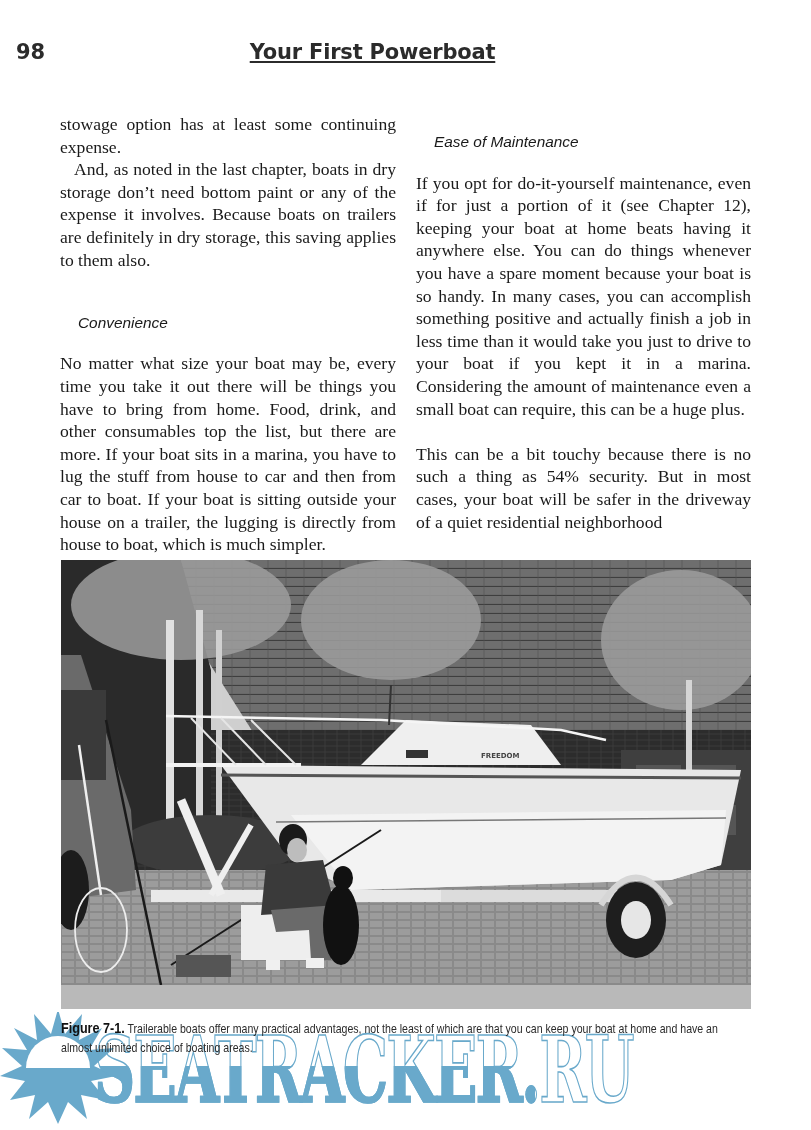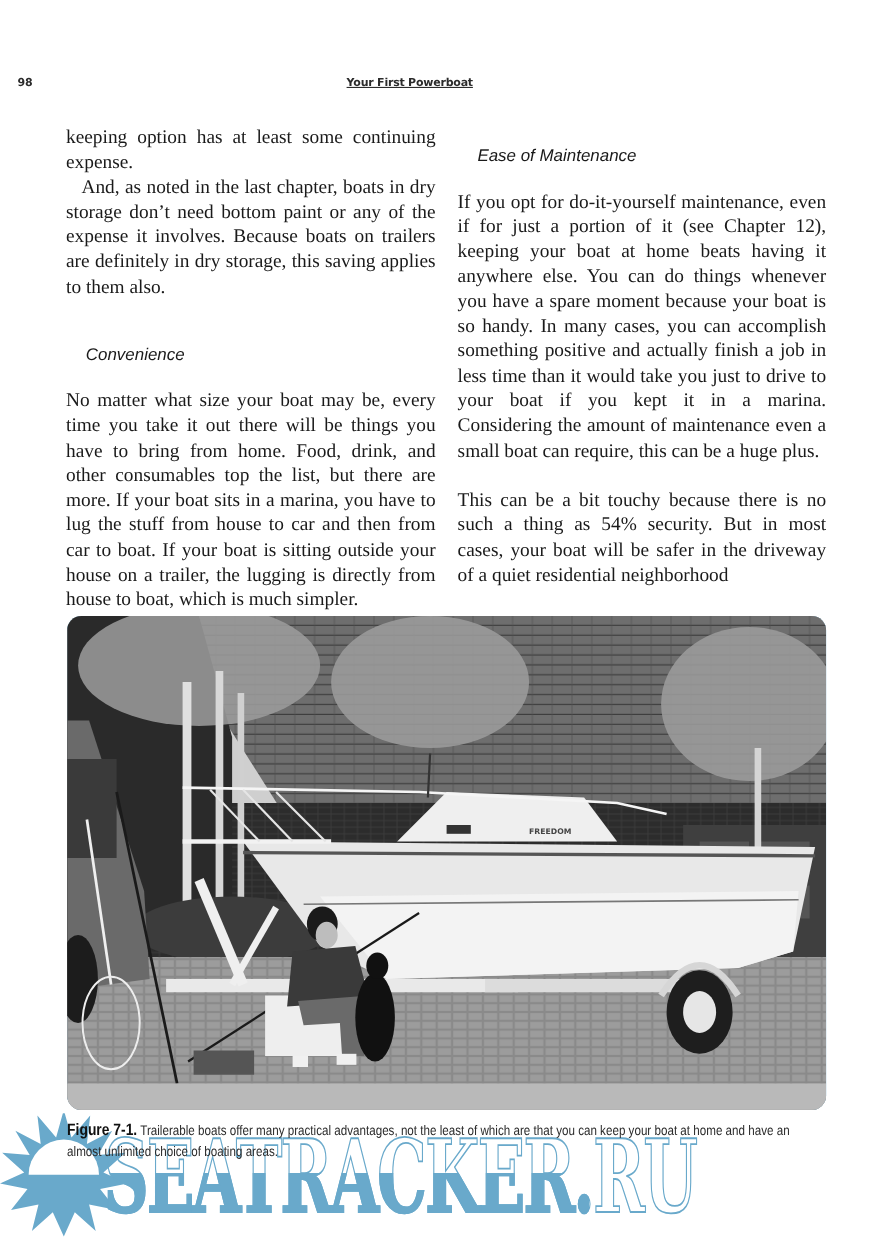--- a/index.html
+++ b/index.html
@@ -1,21 +1,21 @@
 <!DOCTYPE html>
 <html><head>
   <meta charset="utf-8">
   <style>
     html, body { margin: 0; padding: 0; background: #ffffff; }
     body { width: 811px; height: 1130px; position: relative; overflow: hidden; }
 
     .running-head {
-      position: absolute; top: 70px; left: 0; width: 739px; height: 26px;
+      position: absolute; top: 40px; left: 0; width: 739px; height: 26px;
       font-family: "DejaVu Sans", sans-serif; font-weight: bold; color: #2b2b2b;
-      font-size: 10px; letter-spacing: -0.2px;
+      font-size: 21px; letter-spacing: -0.2px;
     }
     .page-number { position: absolute; left: 16px; top: 0; }
     .running-title { position: absolute; left: 0; right: 0; top: 0; text-align: center; padding-left: 6px; text-decoration: underline; }
 
     .col {
       position: absolute; top: 113px; width: 336px;
       font-family: "Liberation Serif", serif; font-size: 17.6px; line-height: 22.6px;
       color: #1a1a1a; text-align: justify; hyphens: none;
     }
     .col-left { left: 60px; }
@@ -23,21 +23,21 @@
     .col p { margin: 0; }
     .col p.indent { text-indent: 14px; }
     .col h3 {
       margin: 18px; font-family: "Liberation Sans", sans-serif; font-style: italic;
       font-weight: normal; font-size: 15.4px; line-height: 22.6px; color: #1a1a1a;
     }
     .gap { height: 22.6px; }
 
     .figure-photo {
       position: absolute; left: 61px; top: 560px; width: 690px; height: 449px;
-      background: #0369a1; overflow: hidden; border-radius: 13px;
+      background: #be185d; overflow: hidden;
     }
     .figure-photo svg { display: block; }
 
     .caption {
       position: absolute; left: 61px; top: 1018px; width: 680px;
       font-family: "Liberation Sans", sans-serif; font-size: 12.6px; line-height: 19px;
       color: #2a2a2a; transform: scaleX(0.84); transform-origin: left top; width: 810px;
       z-index: 3;
     }
     .caption .fig-label { font-weight: bold; font-size: 15px; color: #111; }
@@ -56,21 +56,21 @@
   </style>
 </head>
 <body>
 
 <div class="running-head">
   <span class="page-number">98</span>
   <span class="running-title">Your First Powerboat</span>
 </div>
 
 <div class="col col-left">
-  <p>keeping option has at least some continuing expense.</p>
+  <p>stowage option has at least some continuing expense.</p>
   <p class="indent">And, as noted in the last chapter, boats in dry storage don’t need bottom paint or any of the expense it involves. Because boats on trailers are definitely in dry storage, this saving applies to them also.</p>
   <div class="gap"></div>
   <h3>Convenience</h3>
   <p>No matter what size your boat may be, every time you take it out there will be things you have to bring from home. Food, drink, and other consumables top the list, but there are more. If your boat sits in a marina, you have to lug the stuff from house to car and then from car to boat. If your boat is sitting outside your house on a trailer, the lugging is directly from house to boat, which is much simpler.</p>
 </div>
 
 <div class="col col-right">
   <h3>Ease of Maintenance</h3>
   <p>If you opt for do-it-yourself maintenance, even if for just a portion of it (see Chapter 12), keeping your boat at home beats having it anywhere else. You can do things whenever you have a spare moment because your boat is so handy. In many cases, you can accomplish something positive and actually finish a job in less time than it would take you just to drive to your boat if you kept it in a marina. Considering the amount of maintenance even a small boat can require, this can be a huge plus.</p>
   <div class="gap"></div>

